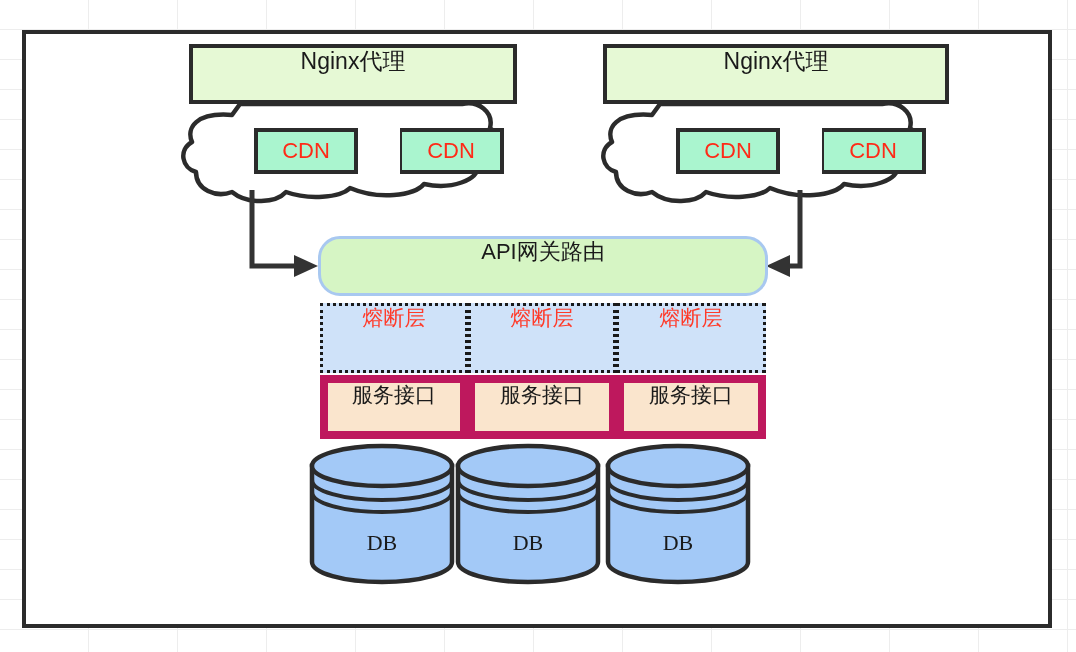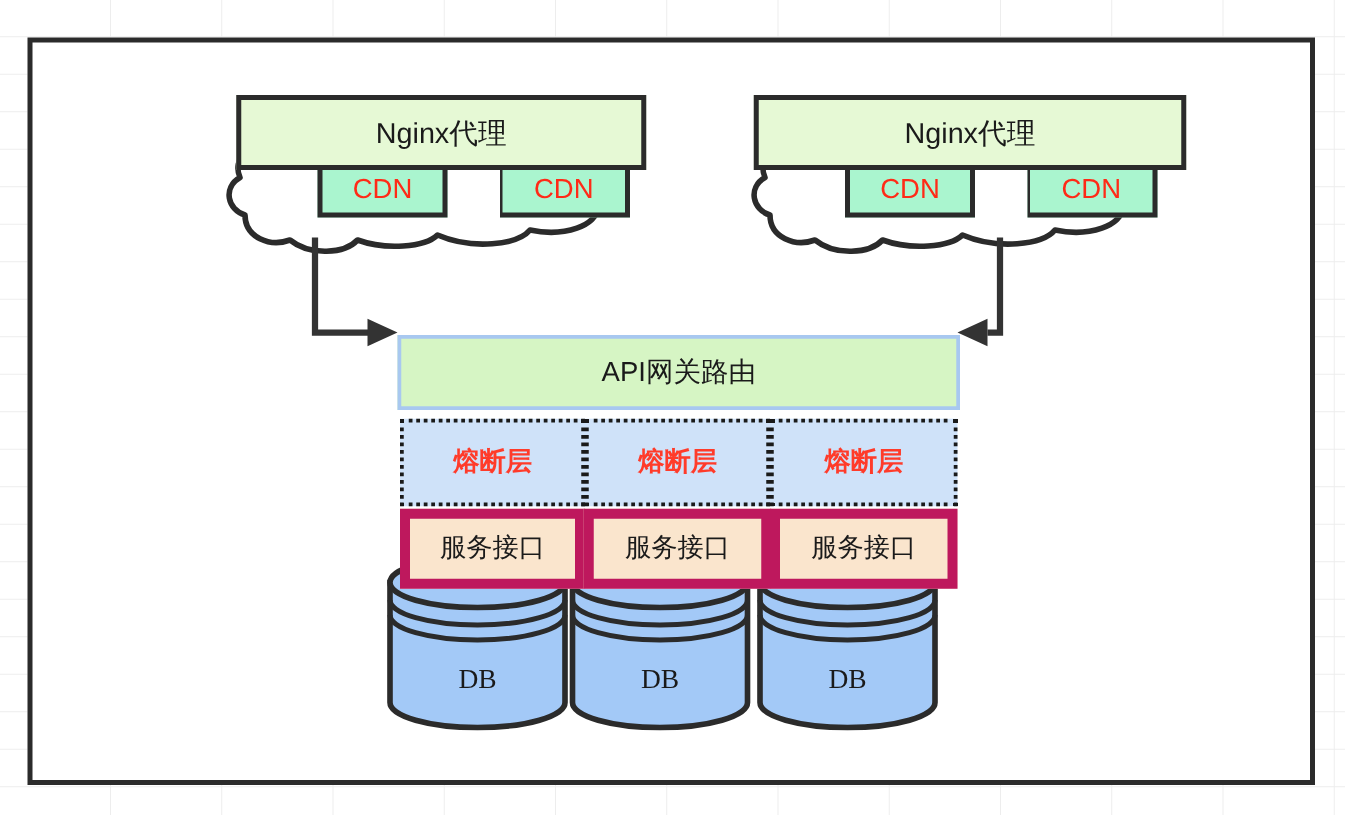--- a/index.html
+++ b/index.html
@@ -46,25 +46,23 @@
     position: absolute;
     left: 0; top: 0;
     width: 1076px;
     height: 652px;
   }
 
   .node {
     position: absolute;
     box-sizing: border-box;
     display: flex;
-    align-items: center;
     justify-content: center;
     text-align: center;
     line-height: 1.15;
-    margin-top: 32px;
   }
 
   
   .nginx-box {
     background: #e6f9d5;
     border: 4px solid #2b2b2b;
     font-size: 23px;
     color: #1a1a1a;
     z-index: 6;
   }
@@ -99,21 +97,20 @@
     z-index: 4;
   }
 
   
   .fuse-box {
     background: #cfe2f9;
     border: 3px dotted #1a1a1a;
     color: #ff3b2a;
     font-size: 21px;
     z-index: 4;
-    font-weight: bold;
   }
 
   
   .svc-box {
     background: #fae5cd;
     border: 8px solid #be185d;
     color: #1a1a1a;
     font-size: 21px;
     z-index: 4;
   }
@@ -191,21 +188,21 @@
 
   <div class="cdn-group" style="left:676px;top:128px;">
     <div class="cdn-box">
       <span>CDN</span>
     </div>
     <div class="cdn-box">
       <span>CDN</span>
     </div>
   </div>
 
-  <div class="node api-box" style="left:318px;top:236px;width:450px;height:60px;">
+  <div class="node api-box" style="left:318px;top:236px;width:450px;height:60px;border-radius:22px;">
     <span>API网关路由</span>
   </div>
 
   <div class="node fuse-box" style="left:320px;top:303px;width:148px;height:70px;">
     <span>熔断层</span>
   </div>
   <div class="node fuse-box" style="left:468px;top:303px;width:148px;height:70px;">
     <span>熔断层</span>
   </div>
   <div class="node fuse-box" style="left:616px;top:303px;width:150px;height:70px;">

